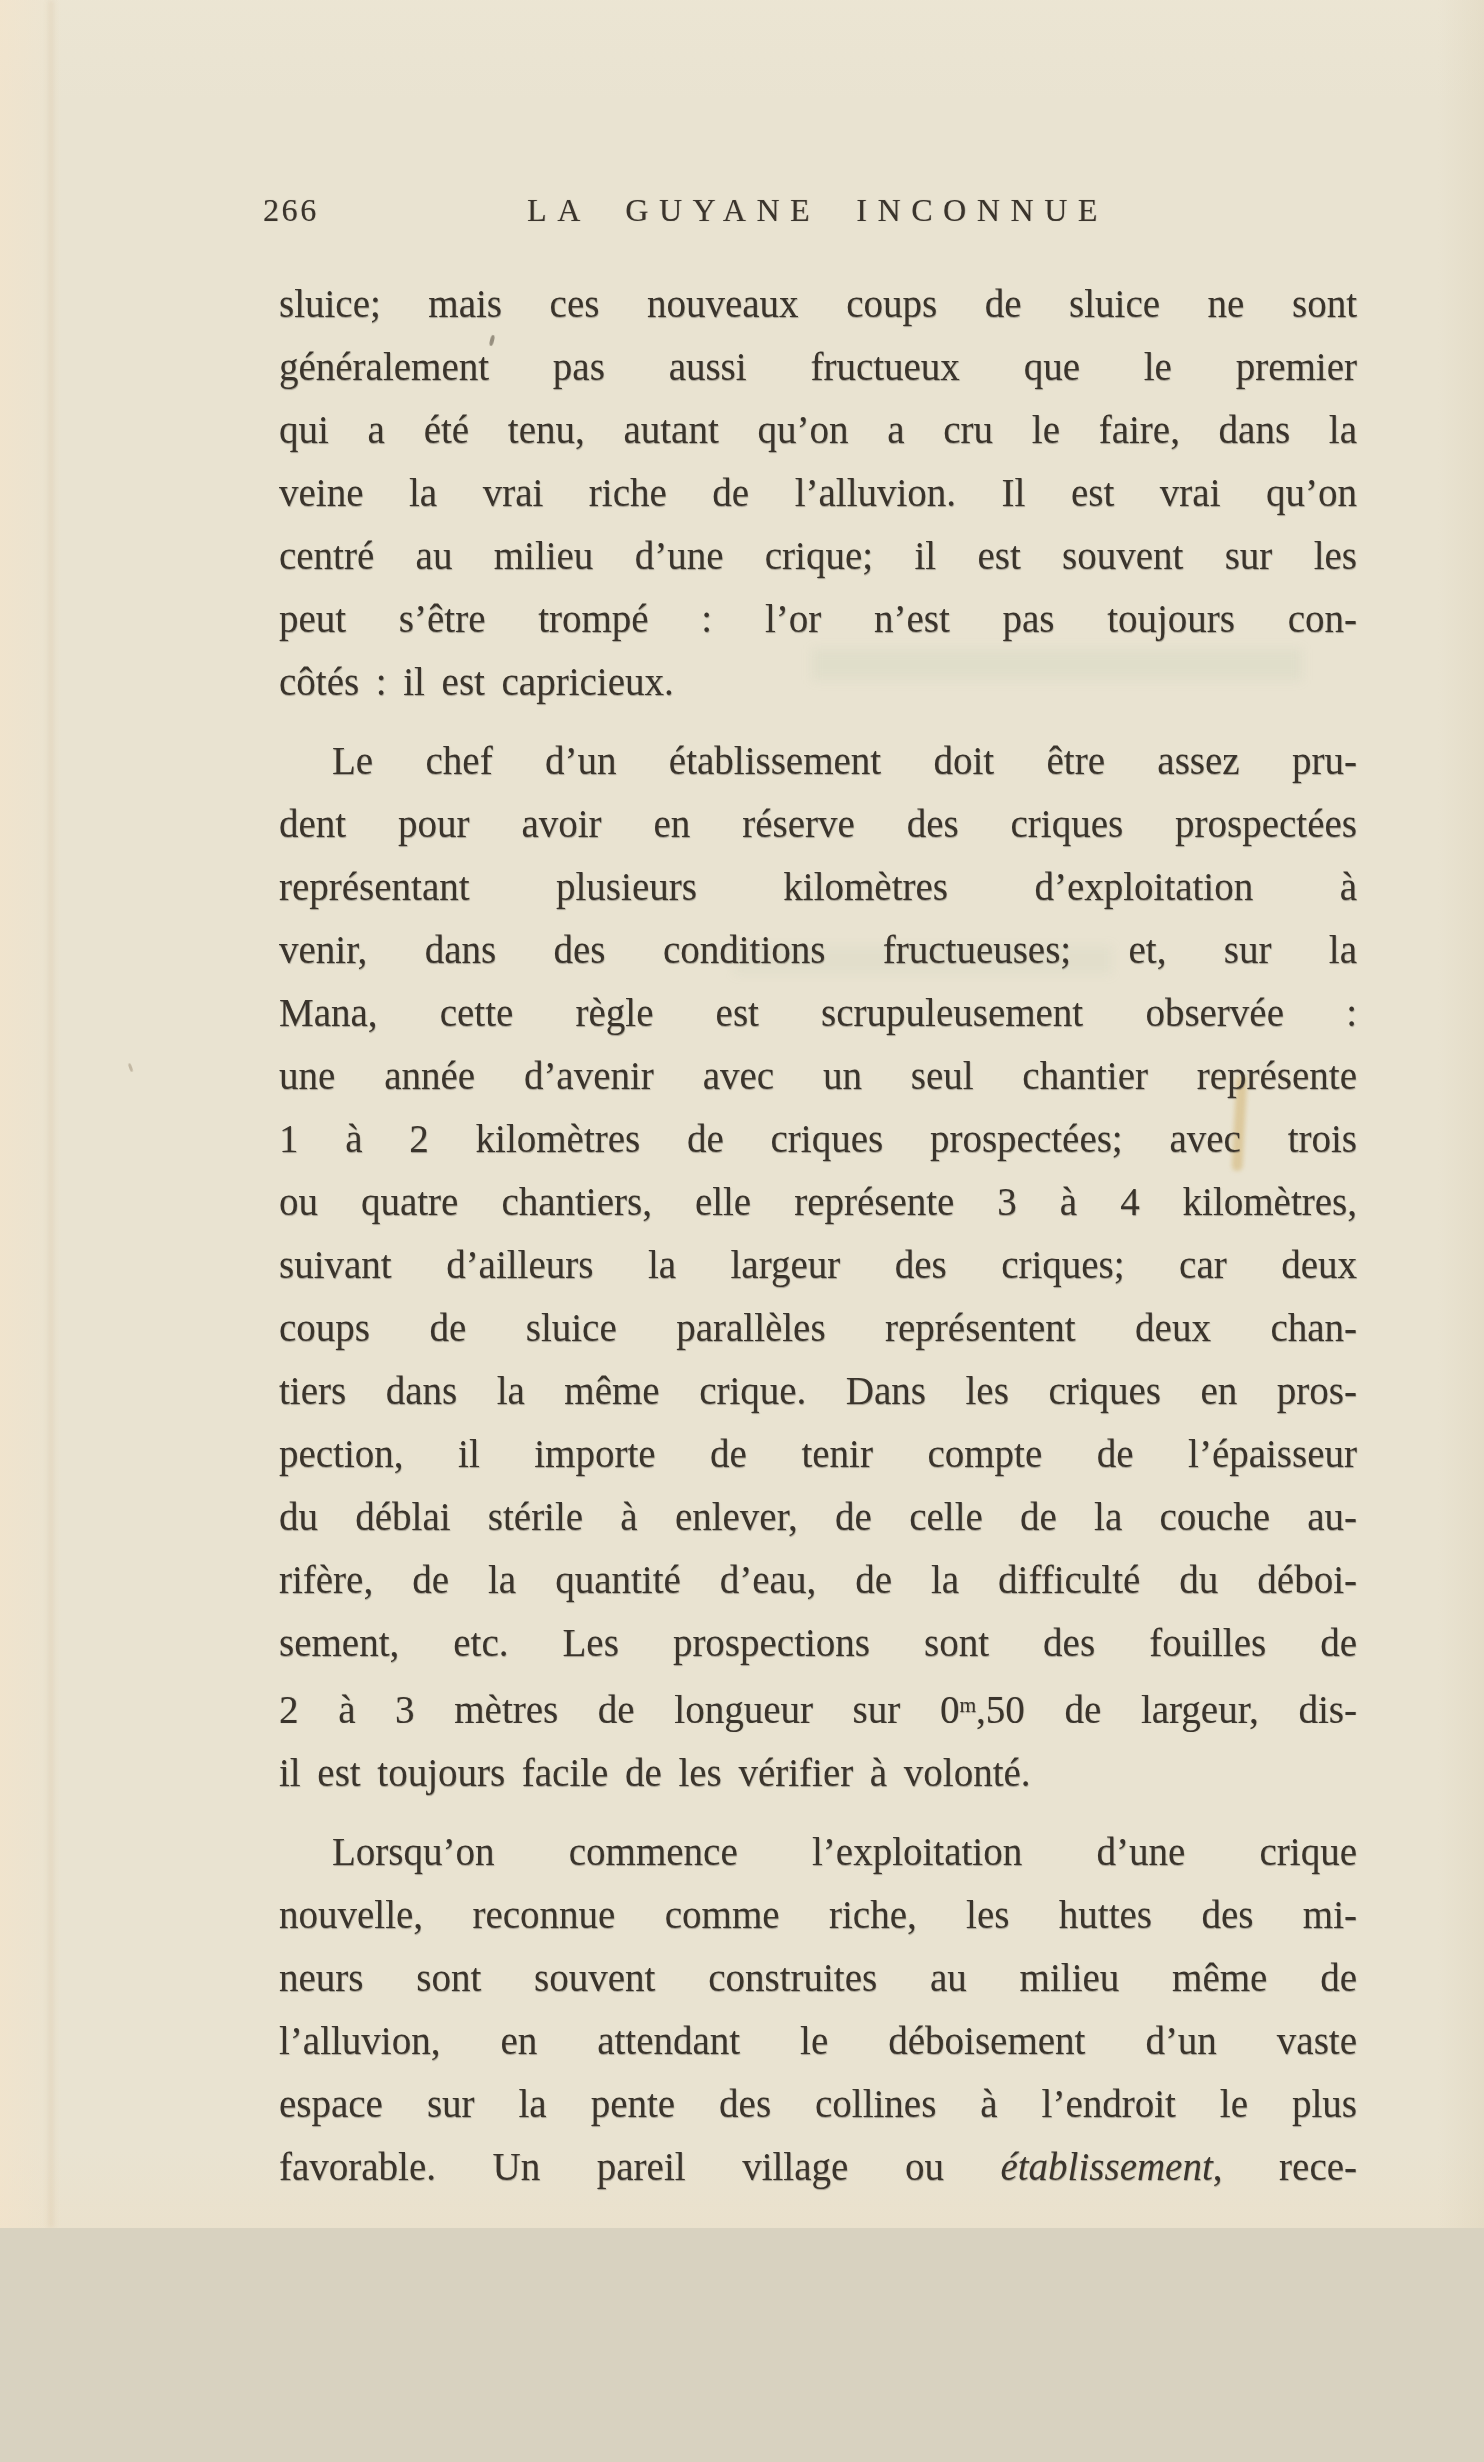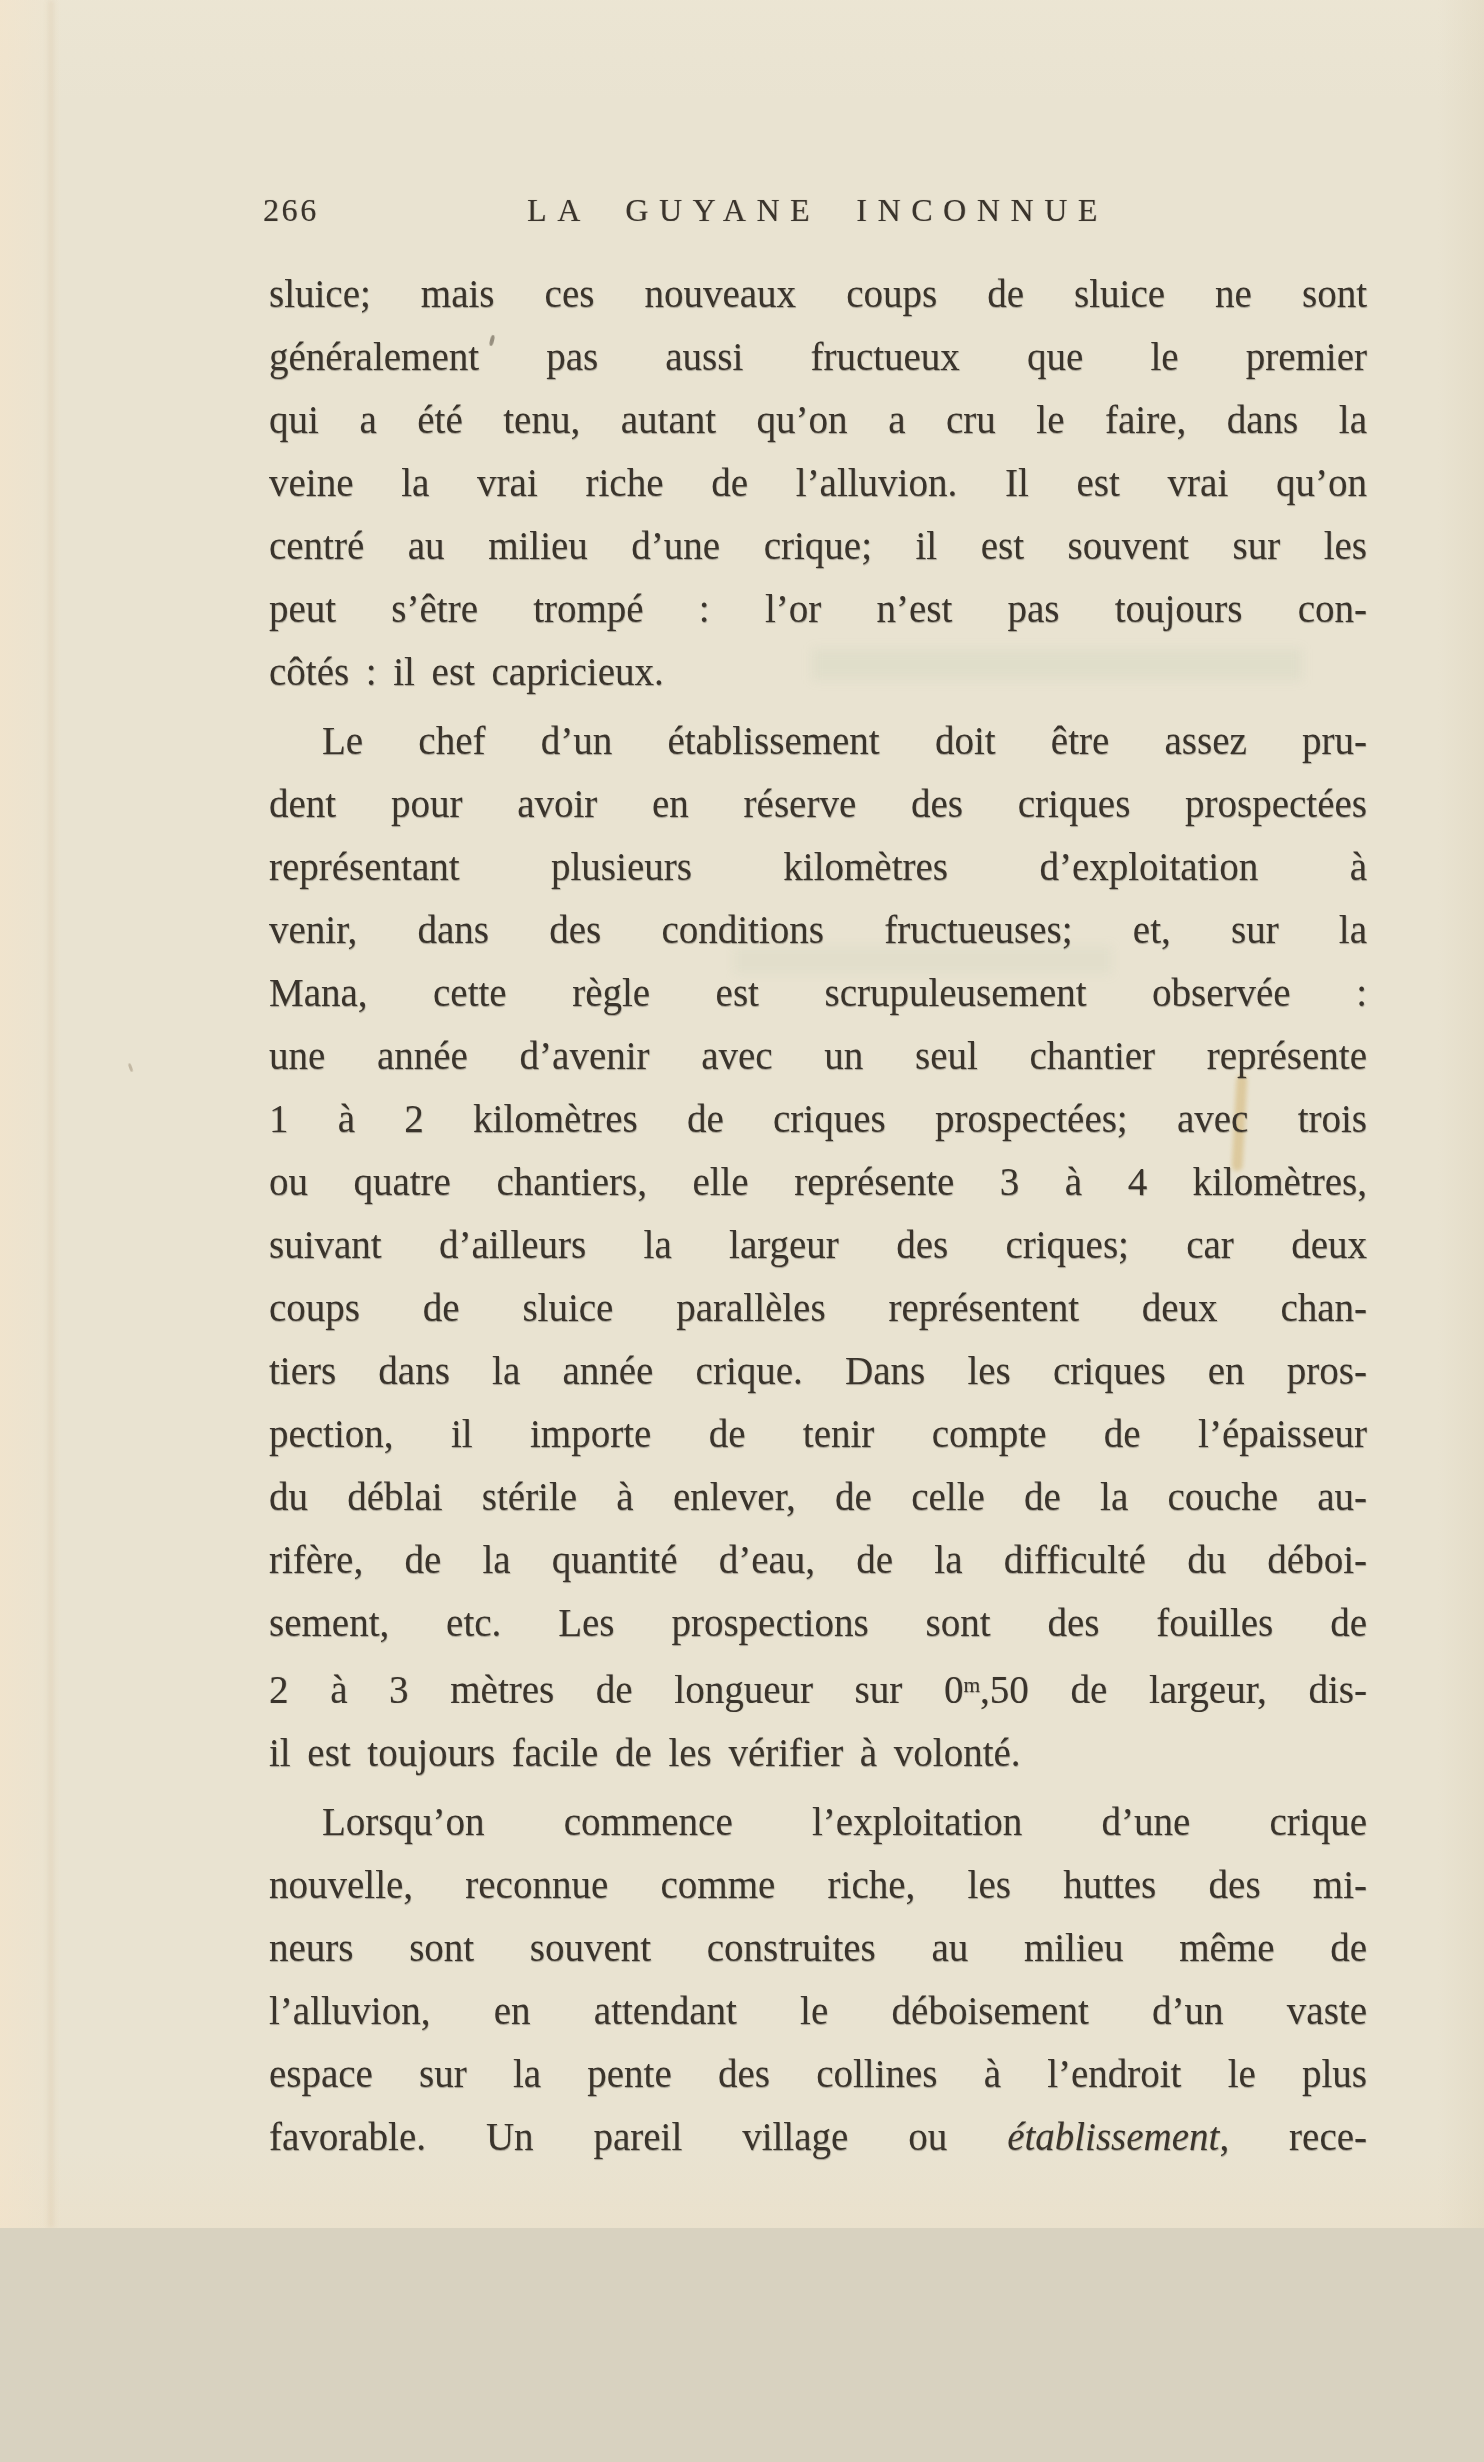--- a/index.html
+++ b/index.html
@@ -82,21 +82,21 @@
 
   .text-block{
     position:absolute;
     left:263px;top:256px;
     width:1110px;
     font-size:39px;
     line-height:63px;
     word-spacing:6.9px;
     text-shadow:0.5px 0.5px 0.9px rgba(58,52,44,0.40);
   }
-  .para{margin:6px;}
+  .para{margin:16px;}
   .para .line{
     text-align:justify;
     -moz-text-align-last:justify;
     text-align-last:justify;
   }
   .para .line.last{
     -moz-text-align-last:left;
     text-align-last:left;
   }
   .para.indent .line:first-child{text-indent:53px;}
@@ -137,21 +137,21 @@
         <div class="line"><span>Le chef d’un établissement doit être assez pru-</span></div>
         <div class="line"><span>dent pour avoir en réserve des criques prospectées</span></div>
         <div class="line"><span>représentant plusieurs kilomètres d’exploitation à</span></div>
         <div class="line"><span>venir, dans des conditions fructueuses; et, sur la</span></div>
         <div class="line"><span>Mana, cette règle est scrupuleusement observée :</span></div>
         <div class="line"><span>une année d’avenir avec un seul chantier représente</span></div>
         <div class="line"><span>1 à 2 kilomètres de criques prospectées; avec trois</span></div>
         <div class="line"><span>ou quatre chantiers, elle représente 3 à 4 kilomètres,</span></div>
         <div class="line"><span>suivant d’ailleurs la largeur des criques; car deux</span></div>
         <div class="line"><span>coups de sluice parallèles représentent deux chan-</span></div>
-        <div class="line"><span>tiers dans la année crique. Dans les criques en pros-</span></div>
+        <div class="line"><span>tiers dans la même crique. Dans les criques en pros-</span></div>
         <div class="line"><span>pection, il importe de tenir compte de l’épaisseur</span></div>
         <div class="line"><span>du déblai stérile à enlever, de celle de la couche au-</span></div>
         <div class="line"><span>rifère, de la quantité d’eau, de la difficulté du déboi-</span></div>
         <div class="line"><span>sement, etc. Les prospections sont des fouilles de</span></div>
         <div class="line"><span>2 à 3 mètres de longueur sur 0</span><span class="sup">m</span><span>,50 de largeur, dis-</span></div>
         <div class="line last"><span>il est toujours facile de les vérifier à volonté.</span></div>
       </div>
       <div class="para indent">
         <div class="line"><span>Lorsqu’on commence l’exploitation d’une crique</span></div>
         <div class="line"><span>nouvelle, reconnue comme riche, les huttes des mi-</span></div>

